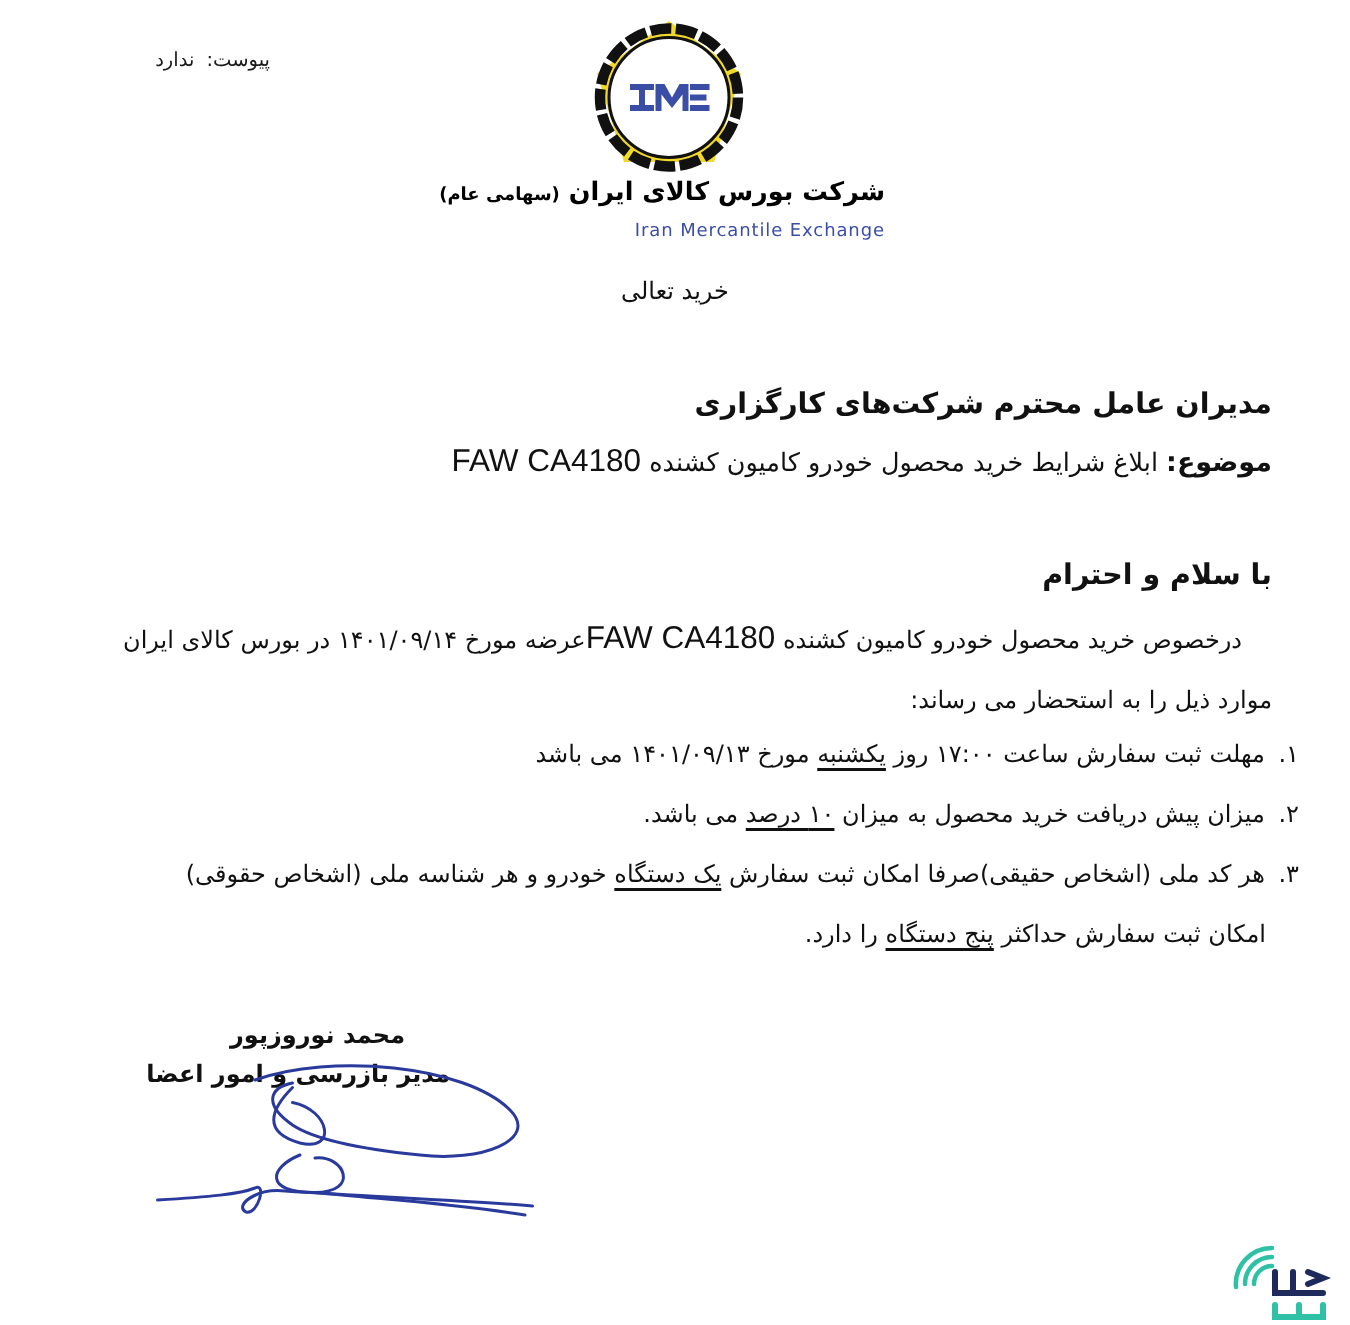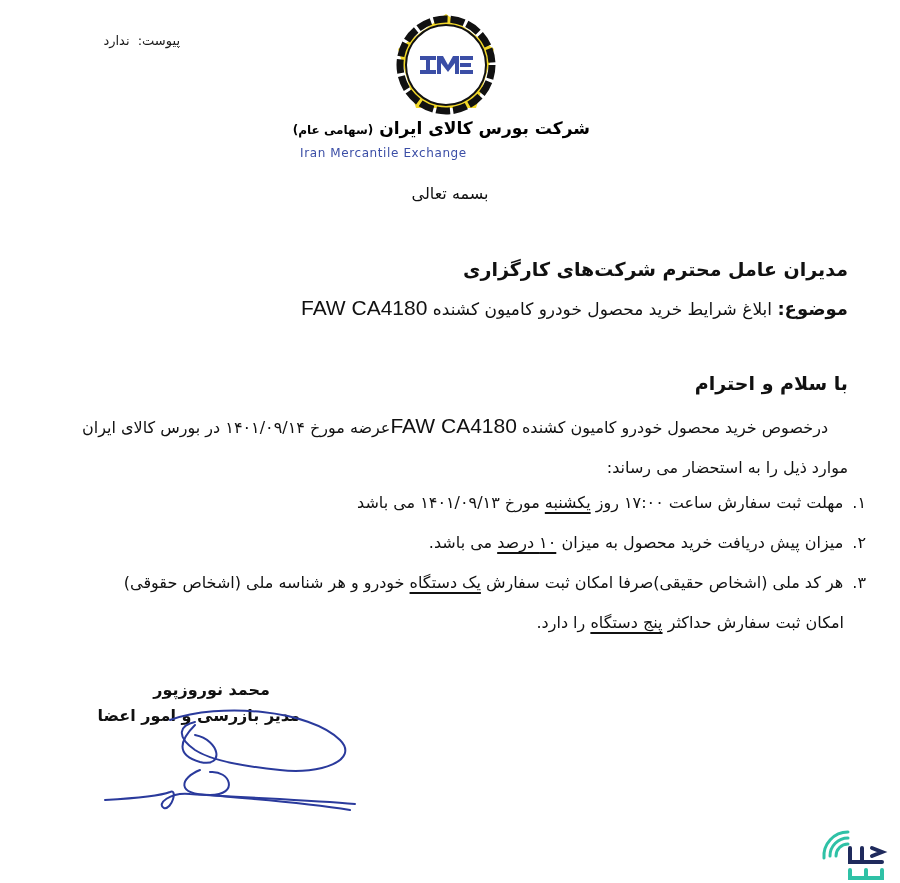--- a/index.html
+++ b/index.html
@@ -50,21 +50,21 @@
       white-space: nowrap;
     }
     .logo-fa .sub {
       font-size: 12px;
       font-weight: bold;
     }
     .logo-en {
       left: 300px;
       top: 146px;
       width: 290px;
-      text-align: left;
+      text-align: right;
       font-size: 12px;
       letter-spacing: 0.6px;
       color: #3b4ea6;
       font-family: "DejaVu Sans", sans-serif;
       white-space: nowrap;
     }
 
     .basmala {
       left: 380px;
       top: 184px;
@@ -203,21 +203,21 @@
     <rect x="67" y="51" width="11" height="4"></rect>
     <rect x="67" y="58" width="13" height="4"></rect>
   </g>
 </svg>
 <div class="abs logo-fa">
   <span>شرکت بورس کالای ایران</span>
   <span class="sub">(سهامی عام)</span>
 </div>
 <div class="abs logo-en">Iran Mercantile Exchange</div>
 
-<div class="abs basmala">بسمه تعالی</div>
+<div class="abs basmala">خرید تعالی</div>
 
 <div class="abs recipient">مدیران عامل محترم شرکت‌های کارگزاری</div>
 <div class="abs subject">
   <span class="lbl">موضوع:</span>
   <span>ابلاغ شرایط خرید محصول خودرو کامیون کشنده</span>
   <span class="model">FAW CA4180</span>
 </div>
 
 <div class="abs greeting">با سلام و احترام</div>
 

